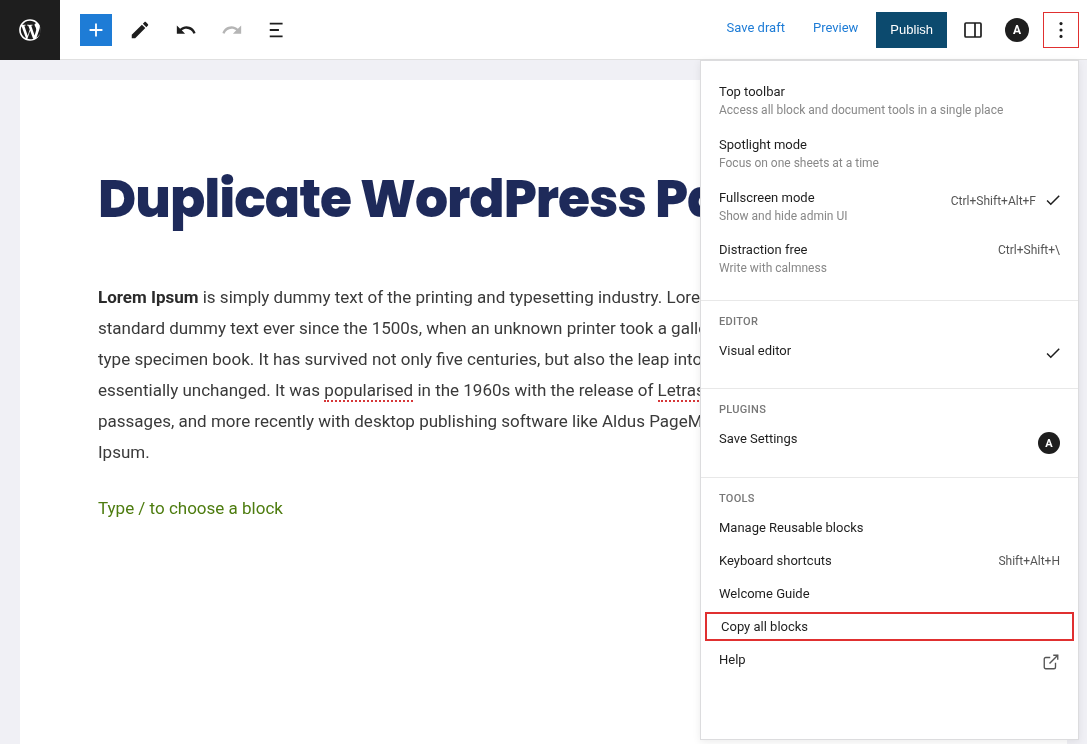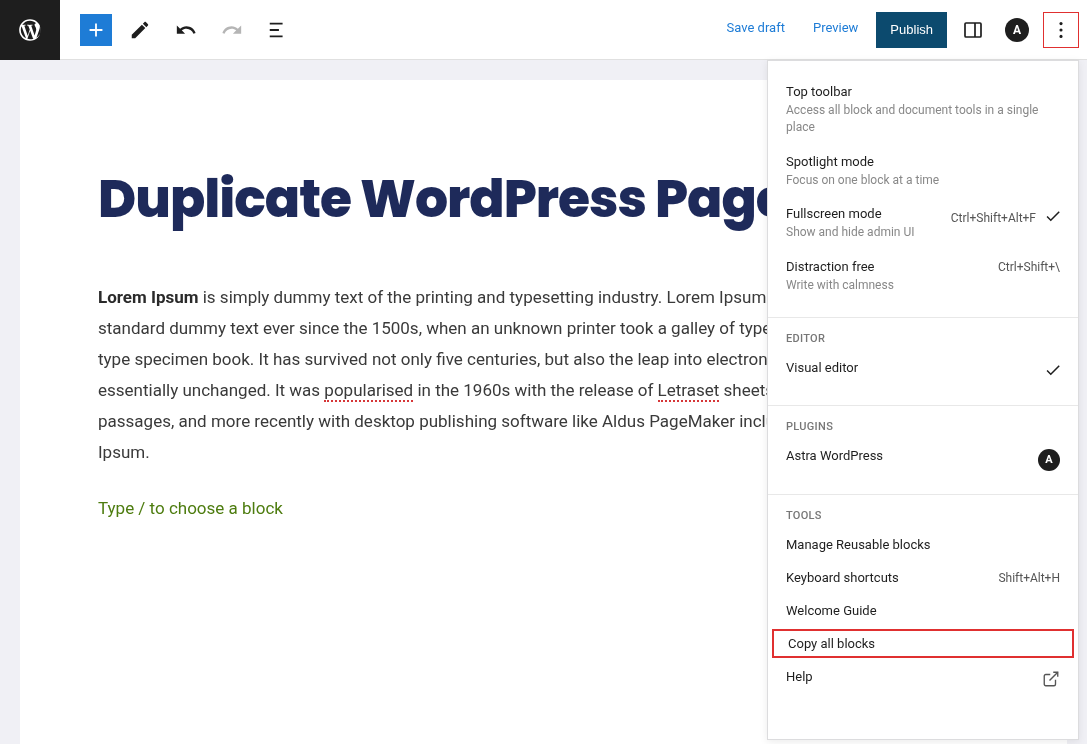--- a/index.html
+++ b/index.html
@@ -127,21 +127,21 @@
       border-bottom: 2px dotted #d63638;
     }
     .placeholder-text {
       font-size: 17px;
       color: #4d7c0f;
     }
     .dropdown-panel {
       position: absolute;
       top: 60px;
       right: 8px;
-      width: 312px;
+      width: 379px;
       background: #fff;
       border: 1px solid #dcdcde;
       box-shadow: 0 2px 8px rgba(0,0,0,0.08);
       z-index: 100;
       height: 680px;
       overflow-y: auto;
     }
     .dropdown-panel::-webkit-scrollbar { display: none; }
     .menu-group {
       border-bottom: 1px solid #e8e8e8;
@@ -278,21 +278,21 @@
   <div class="menu-group" id="view-group">
       <div class="menu-item">
         <div class="menu-item-content">
           <div class="menu-item-label">Top toolbar</div>
           <div class="menu-item-desc">Access all block and document tools in a single place</div>
         </div>
       </div>
       <div class="menu-item">
         <div class="menu-item-content">
           <div class="menu-item-label">Spotlight mode</div>
-          <div class="menu-item-desc">Focus on one block at a time</div>
+          <div class="menu-item-desc">Focus on one sheets at a time</div>
         </div>
       </div>
       <div class="menu-item">
         <div class="menu-item-content">
           <div class="menu-item-label">Fullscreen mode</div>
           <div class="menu-item-desc">Show and hide admin UI</div>
         </div>
         <div class="menu-item-right">
           <span>Ctrl+Shift+Alt+F</span>
           <span class="check-mark"><svg width="18" height="18" viewBox="0 0 24 24" fill="currentColor">
@@ -323,21 +323,21 @@
               </svg></span>
           </div>
         </div>
       </div>
   </div>
   <div class="menu-group">
     <div class="section-header">PLUGINS</div>
     <div id="plugins-group">
         <div class="menu-item">
           <div class="menu-item-content">
-            <div class="menu-item-label">Astra WordPress</div>
+            <div class="menu-item-label">Save Settings</div>
           </div>
           <div class="menu-item-right">
             <div class="astra-small">A</div>
           </div>
         </div>
       </div>
   </div>
   <div class="menu-group">
     <div class="section-header">TOOLS</div>
     <div id="tools-group">

